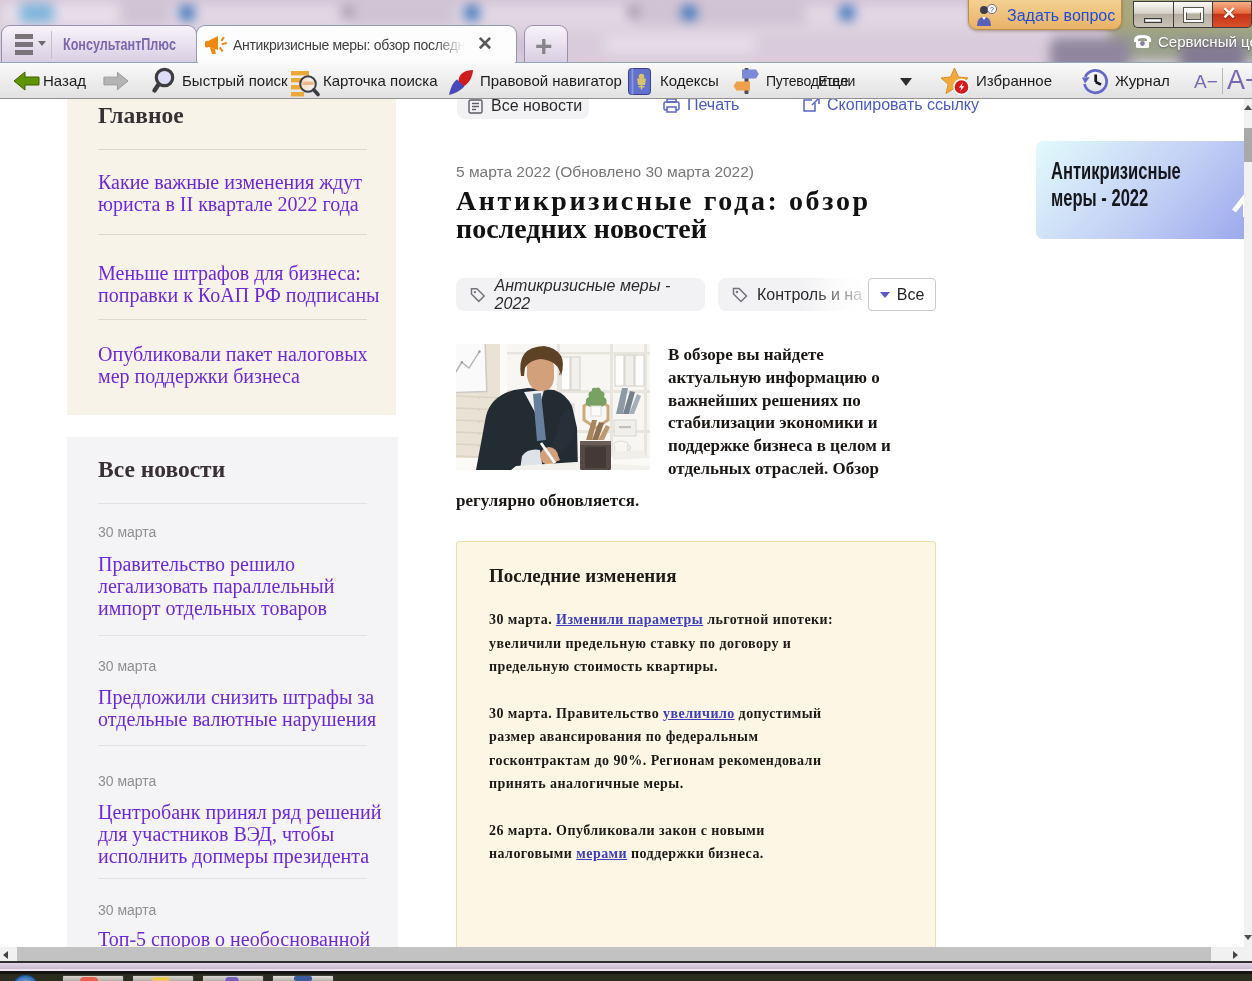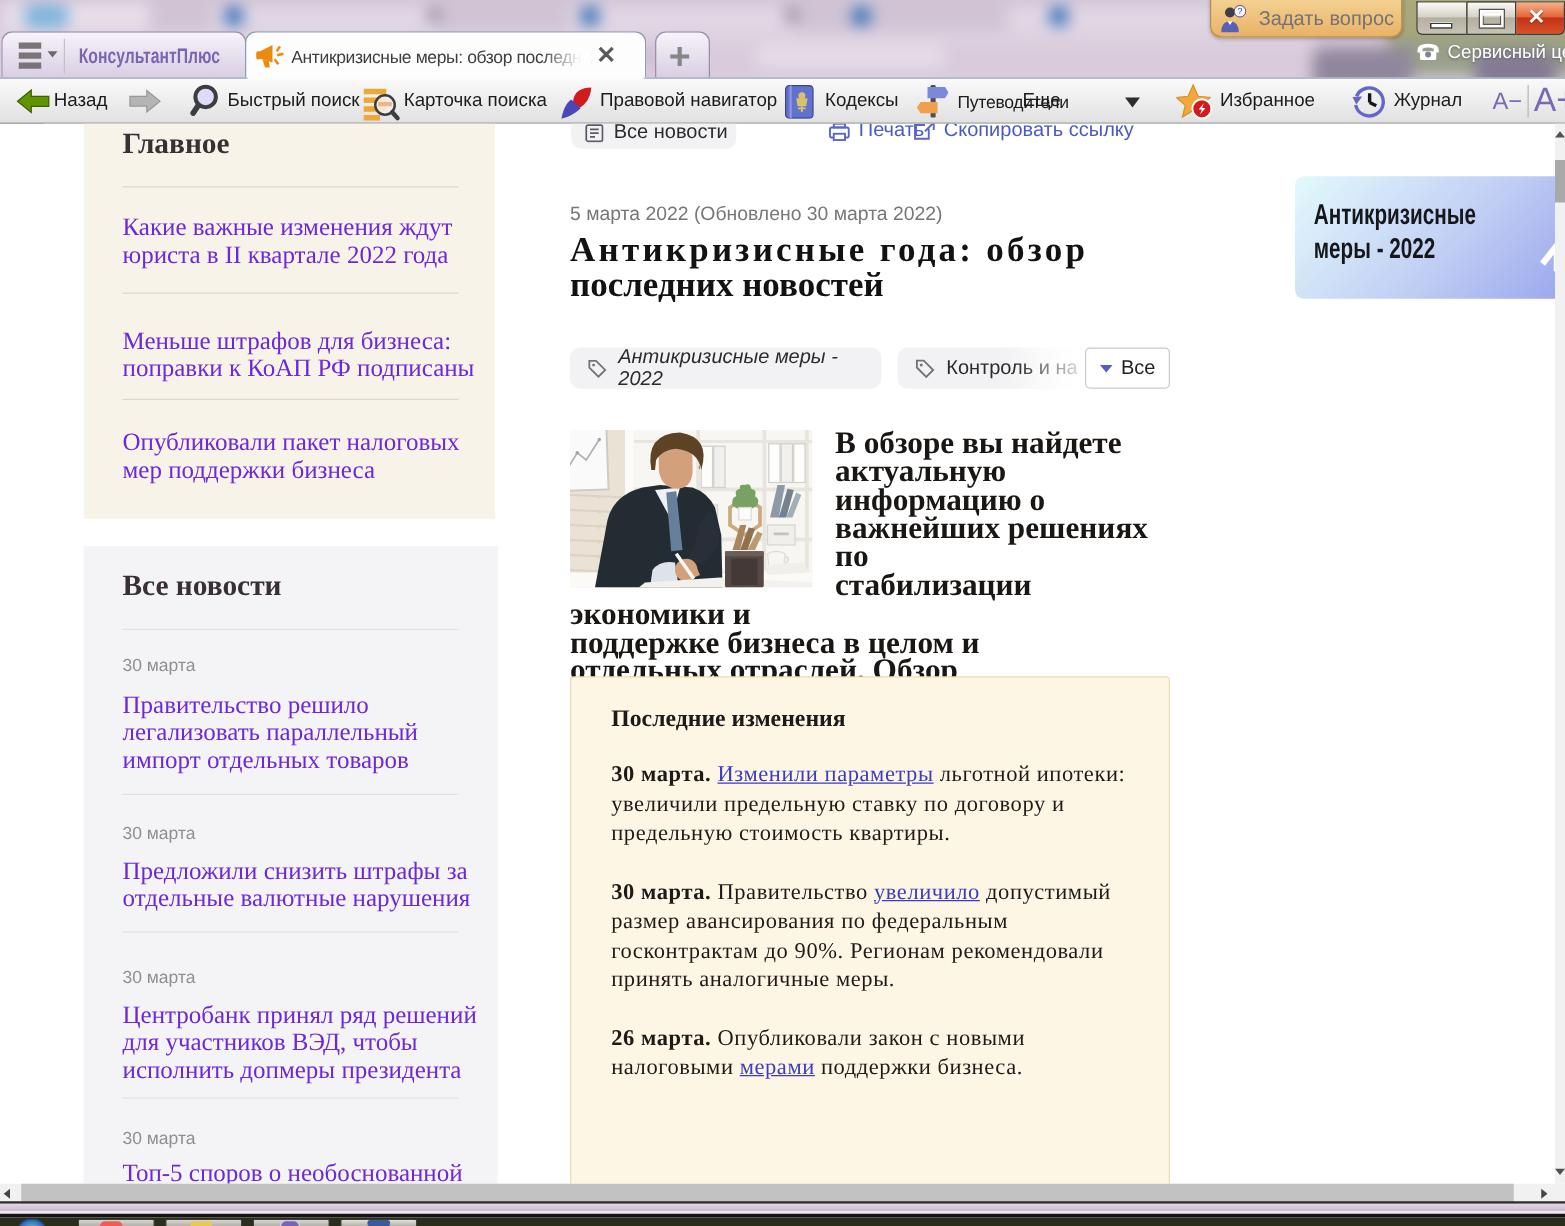--- a/index.html
+++ b/index.html
@@ -32,21 +32,21 @@
   .sbitem { position:absolute; font-family:Liberation Serif, serif; font-size:20px; line-height:22px; color:#6d28d9; }
   .sbdate { position:absolute; font-size:14px; color:#8f8f8f; }
   .sbdiv { position:absolute; width:269px; height:1px; }
 
   
   .pill { position:absolute; background:#f2f2f4; border-radius:8px; display:flex; align-items:center; font-size:16px; color:#2b2b2b; }
   .bluelink { position:absolute; display:flex; align-items:center; gap:7px; font-size:16px; color:#4a5ac4; }
 
   
   #infobox { position:absolute; left:421px; top:442px; width:480px; height:420px; background:#fdf6e5; border:1px solid #eedcb2; border-radius:3px; }
-  .ibp { font-family:"Liberation Serif", serif; font-size:18px; line-height:23.5px; color:#1d1a18; margin-bottom:23px; letter-spacing:0.45px; }
+  .ibp { font-family:"Liberation Serif", serif; font-size:14px; line-height:23.5px; color:#1d1a18; margin-bottom:23px; letter-spacing:0.45px;font-weight:bold; }
   .ibp a { color:#3c3cc0; }
 
   
   #card { position:absolute; left:1001px; top:42px; width:290px; height:98px; border-radius:7px; background:linear-gradient(133deg,#e2fafc 0%, #c2cff4 45%, #8591e8 100%); }
 
   
   #vscroll { left:1244px; top:99px; width:8px; height:848px; background:#f1f1f1; }
   #hscroll { left:0; top:947px; width:1252px; height:16px; background:#f1f1f1; }
   #taskbar { left:0; top:963px; width:1252px; height:18px; background:#0e120a; overflow:hidden; }
 </style>
@@ -111,21 +111,21 @@
 <div class="abs" style="left:968px;top:-8px;width:154px;height:38px;background:linear-gradient(#f6d79c,#e9b267);border:1px solid #bb8e4a;border-radius:9px;box-shadow:0 1px 3px rgba(90,60,20,.4);z-index:5;"></div>
 <div class="abs" style="left:975px;top:4px;width:24px;height:22px;z-index:6;">
   <svg width="24" height="22" viewBox="0 0 24 22">
     <circle cx="9" cy="6" r="4" fill="#3f3f49"></circle>
     <path d="M2 22 Q2 13 9 13 Q16 13 16 22 Z" fill="#5a5fb8"></path>
     <path d="M7 13 L9 16 L11 13 Z" fill="#fff"></path>
     <circle cx="17" cy="5" r="4.6" fill="#f4f4fa" stroke="#55557a" stroke-width="0.8"></circle>
     <text x="17" y="7.6" font-size="7" text-anchor="middle" fill="#44446a" font-family="Liberation Sans">?</text>
   </svg>
 </div>
-<div class="abs" style="left:1007px;top:7px;font-size:16px;color:#737373;z-index:6;">Задать вопрос</div>
+<div class="abs" style="left:1007px;top:7px;font-size:16px;color:#1d4ed8;z-index:6;">Задать вопрос</div>
 
 <div class="abs" style="left:1133px;top:1px;width:119px;height:27px;z-index:6;display:flex;">
   <div style="width:40px;height:27px;background:linear-gradient(#fbfaf7,#d6d2c8 45%,#b5afa2 50%,#c9c3b6);border:1px solid #3c3c42;border-right:none;border-radius:0 0 0 5px;position:relative;">
     <div style="position:absolute;left:10px;top:16px;width:18px;height:5px;background:#fff;box-shadow:inset 0 0 0 1.2px #3a3a3a, inset 0 -2px 0 #fff;"></div>
   </div>
   <div style="width:40px;height:27px;background:linear-gradient(#fbfaf7,#d6d2c8 45%,#b5afa2 50%,#c9c3b6);border:1px solid #3c3c42;position:relative;">
     <div style="position:absolute;left:10px;top:6px;width:19px;height:14px;border:2.5px solid #fff;outline:1px solid #55554f;box-shadow:inset 0 2.5px 0 #fff, inset 0 0 0 1px #55554f;"></div>
   </div>
   <div style="width:39px;height:27px;background:linear-gradient(#f6b189,#e4673b 45%,#c43315 50%,#d8502a);border:1px solid #3c3c42;border-left:none;border-radius:0 0 5px 0;position:relative;">
     <div style="position:absolute;left:9px;top:1px;font-size:17px;font-weight:bold;color:#fff;text-shadow:0 1px 1px #7a2008;">✕</div>
@@ -247,21 +247,21 @@
     <span>Все новости</span>
   </div>
   <div class="bluelink" style="left:628px;top:-3px;">
     <svg width="17" height="15" viewBox="0 0 17 15" fill="none" stroke="#5866c6" stroke-width="1.5">
         <rect x="1" y="4" width="15" height="8" rx="1.5"></rect>
         <rect x="4" y="1" width="9" height="3"></rect>
         <rect x="4" y="9" width="9" height="5" fill="#fff"></rect>
       </svg>
     <span>Печать</span>
   </div>
-  <div class="bluelink" style="left:696px;top:-3px;text-align:center;">
+  <div class="bluelink" style="left:768px;top:-3px;text-align:center;">
     <svg width="17" height="16" viewBox="0 0 17 16" fill="none" stroke="#5866c6" stroke-width="1.5">
         <path d="M12 6 L12 14 L1 14 L1 3 L9 3"></path>
         <path d="M10 1 L16 1 L16 7"></path>
         <line x1="16" y1="1" x2="9" y2="8"></line>
       </svg>
     <span>Скопировать ссылку</span>
   </div>
 
   <div class="abs" style="left:421px;top:64px;font-size:15.5px;color:#777;">5 марта 2022 (Обновлено 30 марта 2022)</div>
 
@@ -280,21 +280,21 @@
         <circle cx="5" cy="5" r="1.2" fill="#73737d" stroke="none"></circle>
       </svg>
     <span>Контроль и на</span>
     <div style="position:absolute;left:95px;top:0;width:55px;height:33px;background:linear-gradient(90deg,rgba(255,255,255,0),rgba(255,255,255,0.9));"></div>
   </div>
   <div class="abs" style="left:833px;top:179px;width:68px;height:33px;background:#fff;border:1px solid #c9c9ce;border-radius:4px;display:flex;align-items:center;justify-content:center;gap:7px;font-size:16px;color:#222;">
     <div style="width:0;height:0;border-left:5px solid transparent;border-right:5px solid transparent;border-top:6px solid #5a5ac0;"></div>
     <span>Все</span>
   </div>
 
-  <div class="abs serif" style="left:421px;top:245px;width:487px;font-size:25px;line-height:22.8px;font-weight:bold;color:#1a1613;">
+  <div class="abs serif" style="left:421px;top:245px;width:487px;font-size:17px;line-height:22.8px;font-weight:bold;color:#1a1613;">
     <div id="photo" style="float:left;width:194px;height:126px;margin:0 18px 4px 0;">
     <svg width="194" height="126" viewBox="0 0 194 126">
       <rect x="0" y="0" width="194" height="126" fill="#f4f2ee"></rect>
       <rect x="0" y="0" width="46" height="126" fill="#e9e2d5"></rect>
       <g stroke="#dcd3c2" stroke-width="1.5">
         <line x1="0" y1="52" x2="46" y2="54"></line>
             <line x1="0" y1="64" x2="46" y2="66"></line>
         <line x1="0" y1="76" x2="46" y2="78"></line>
             <line x1="0" y1="88" x2="46" y2="90"></line>
         <line x1="0" y1="100" x2="46" y2="102"></line>

